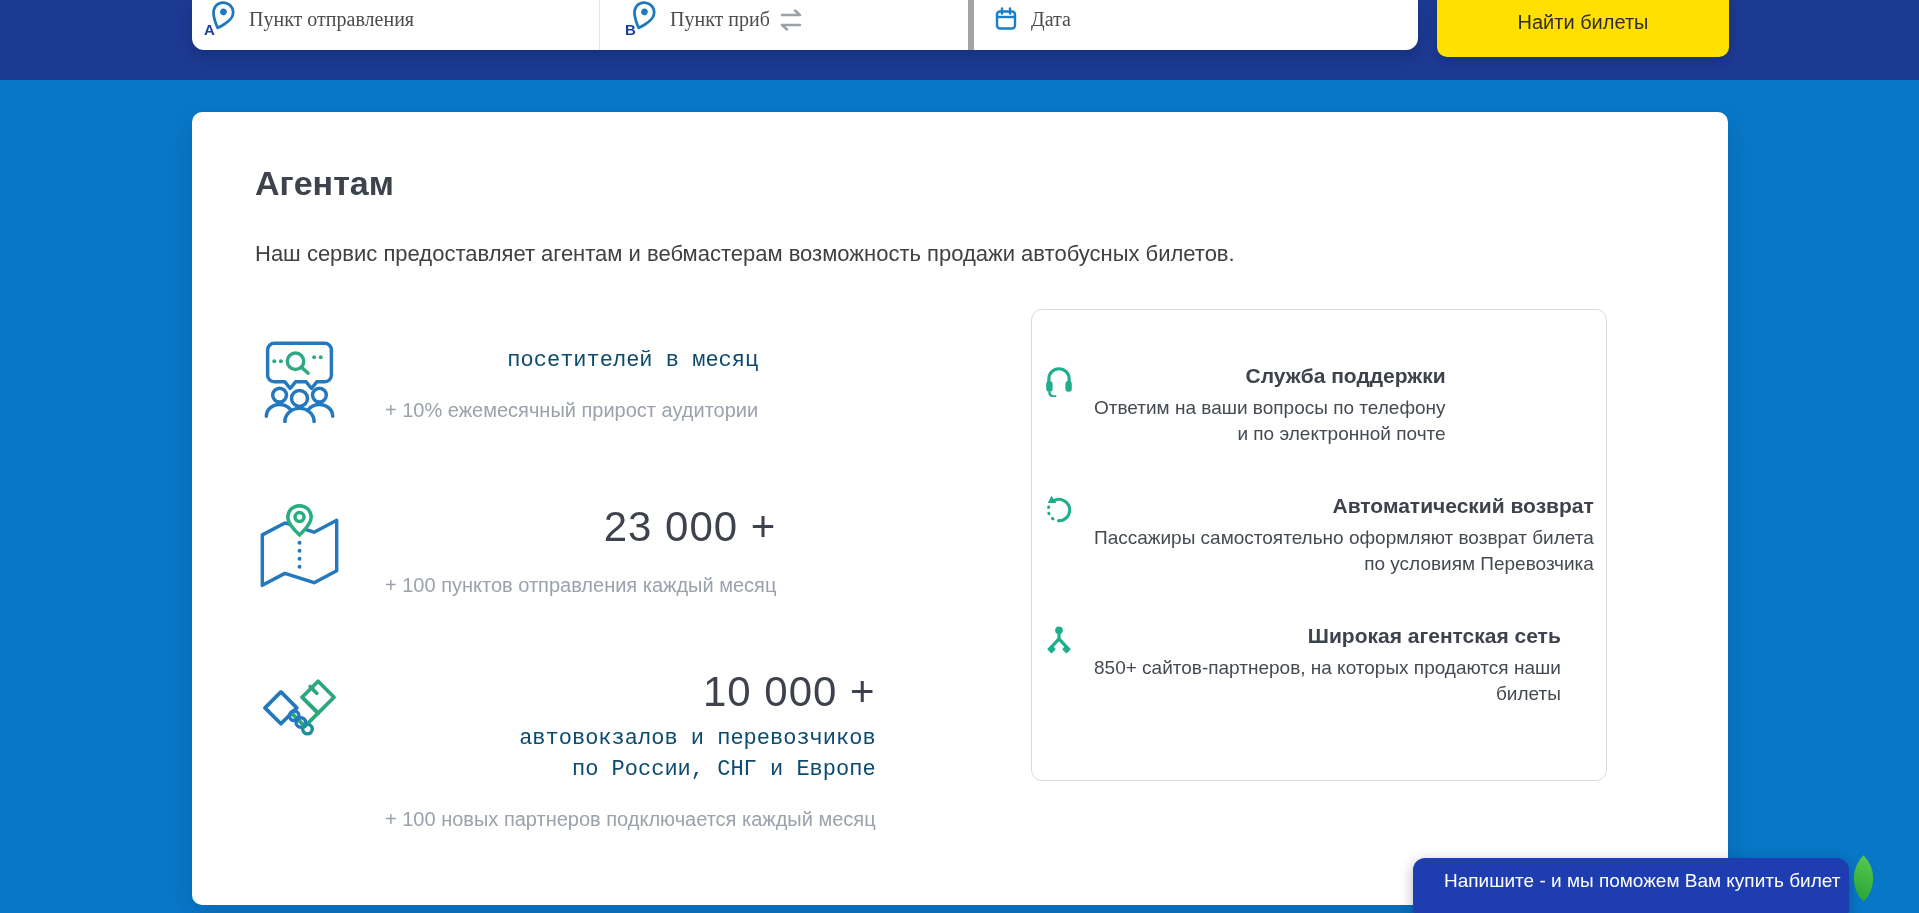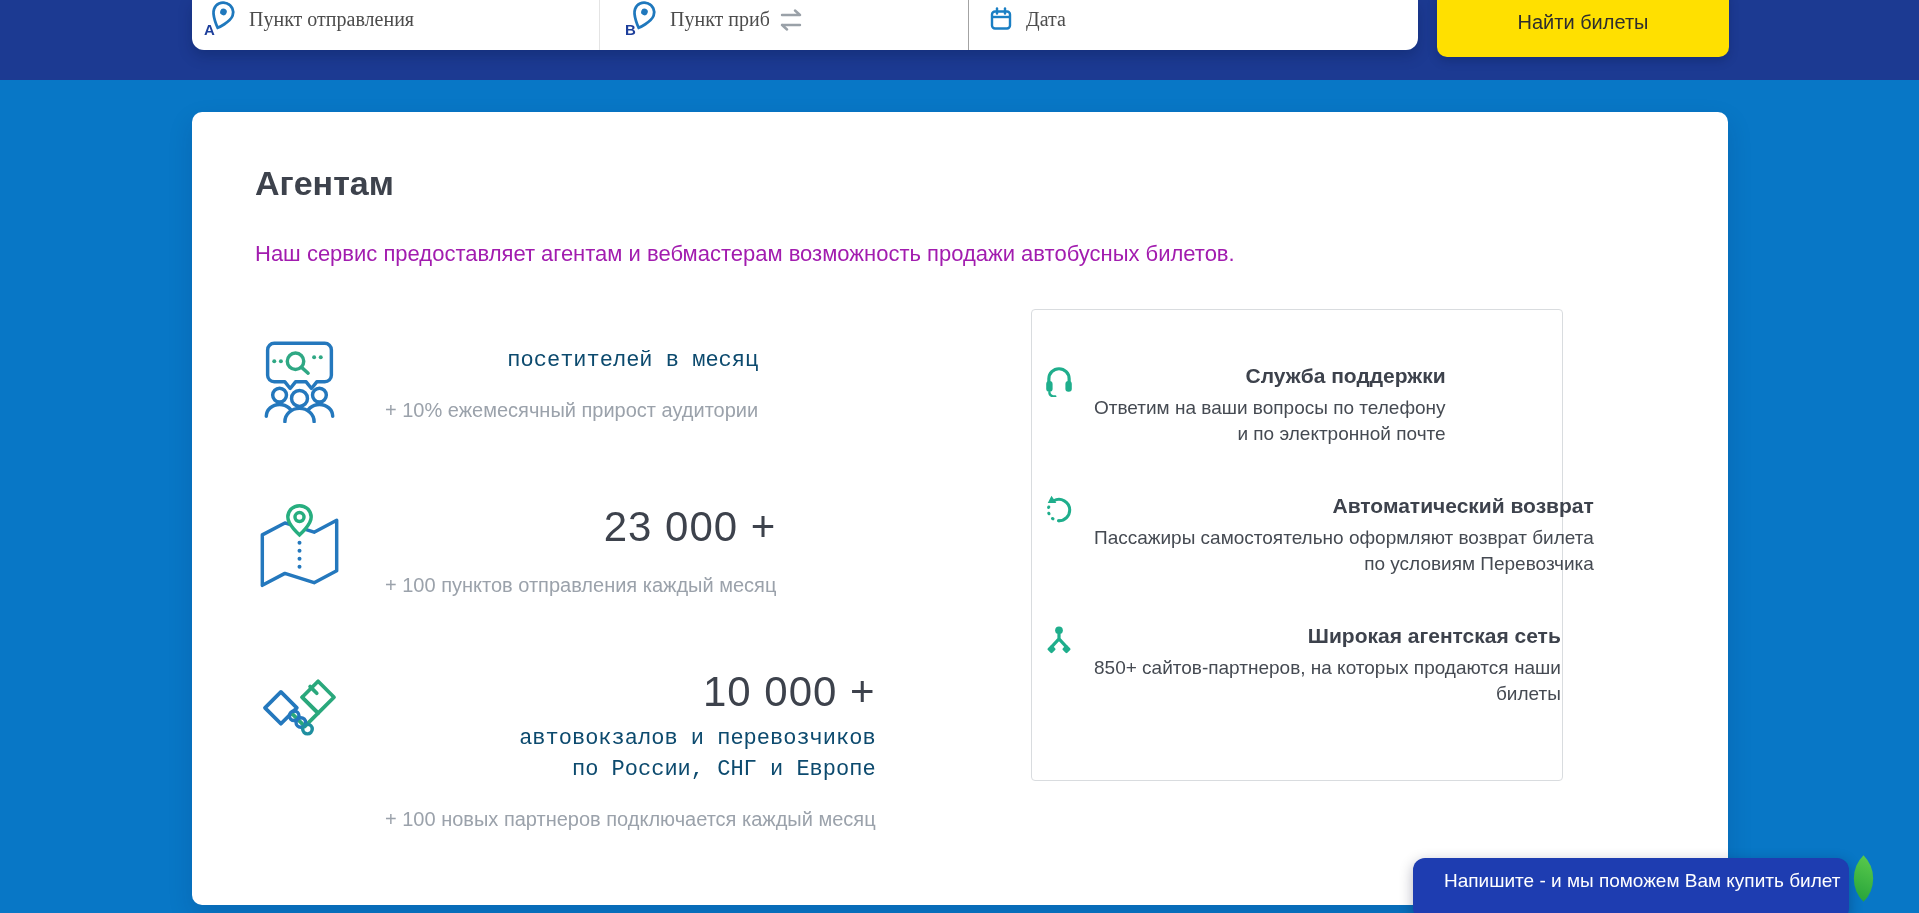--- a/index.html
+++ b/index.html
@@ -13,21 +13,21 @@
 
   
   .search-bar{
     position:absolute;left:192px;top:0;width:1226px;height:50px;background:#fff;
     border-radius:0 0 12px 12px;box-shadow:0 6px 14px rgba(0,20,60,.25);
     display:flex;z-index:6;
   }
   .search-field{display:flex;align-items:center;height:100%;box-sizing:border-box;padding-bottom:12px;}
   .sf-from{width:407px;padding-left:14px;}
   .sf-to{width:369px;padding-left:27px;border-left:1px solid #e4e4e4;}
-  .sf-date{flex:1;padding-left:20px;border-left:1px solid #a3a3a3;}
+  .sf-date{flex:1;padding-left:20px;border-left:6px solid #a3a3a3;}
   .search-field input{
     border:0;outline:0;background:transparent;font-family:Liberation Serif, serif;
     font-size:20px;color:#333;margin-left:11px;width:240px;
   }
   .search-field input::placeholder{color:#4c4c4c;opacity:1;}
   .pin-wrap{position:relative;width:30px;height:36px;flex:none;}
   .pin-wrap svg{position:absolute;left:3px;top:0;}
   .pin-letter{position:absolute;left:-2px;bottom:-1px;font-size:15px;font-weight:700;color:#1d3f9b;}
   .swap-box{
     position:absolute;left:577px;top:5px;width:44px;height:30px;background:#fff;
@@ -40,34 +40,34 @@
     display:flex;align-items:center;justify-content:center;
     box-shadow:0 4px 10px rgba(0,20,60,.25);z-index:6;
   }
 
   
   .card{
     position:absolute;left:192px;top:112px;width:1536px;height:793px;
     background:#fff;border-radius:10px;box-shadow:0 10px 24px rgba(0,30,80,.15);text-align:right;
   }
   .card-title{position:absolute;left:63px;top:52px;margin:0;font-size:34px;font-weight:700;color:#3d424c;}
-  .card-intro{position:absolute;left:63px;top:129px;margin:0;font-size:22px;color:#a21caf;}
+  .card-intro{position:absolute;left:63px;top:129px;margin:0;font-size:22px;color:#404040;}
 
   
   .stat-row{position:absolute;left:65px;display:flex;}
   .stat-row.r1{top:226px;} .stat-row.r2{top:391px;} .stat-row.r3{top:556px;}
   .stat-icon{width:85px;height:85px;flex:none;margin-right:43px;}
   .stat-value{font-size:42px;line-height:48px;color:#3d424c;letter-spacing:1px;}
   .stat-label{font-size:22px;line-height:31px;color:#0c4a6e;margin-top:7px;white-space:pre-line;font-family:Liberation Mono, monospace;}
   .stat-note{font-size:20px;color:#9ba2ab;margin-top:23px;}
 
   
   .panel{
-    position:absolute;left:839px;top:197px;width:532px;height:472px;
-    border:1.5px solid #d9dcdf;border-radius:4px;box-sizing:border-box;
+    position:absolute;left:839px;top:197px;width:576px;height:472px;
+    border:1.5px solid #d9dcdf;border-radius:11px;box-sizing:border-box;
   }
   .feature{position:absolute;left:12px;width:600px;display:flex;}
   .feature.f1{top:52px;} .feature.f2{top:182px;} .feature.f3{top:312px;}
   .feature-icon{width:30px;flex:none;margin-right:20px;padding-top:3px;}
   .feature-title{font-size:21px;line-height:28px;font-weight:700;color:#3d424c;}
   .feature-text{font-size:19px;line-height:26px;color:#454a52;margin-top:5px;white-space:pre-line;}
 
   
   .chat-widget{
     position:absolute;left:1413px;top:858px;width:436px;height:62px;

